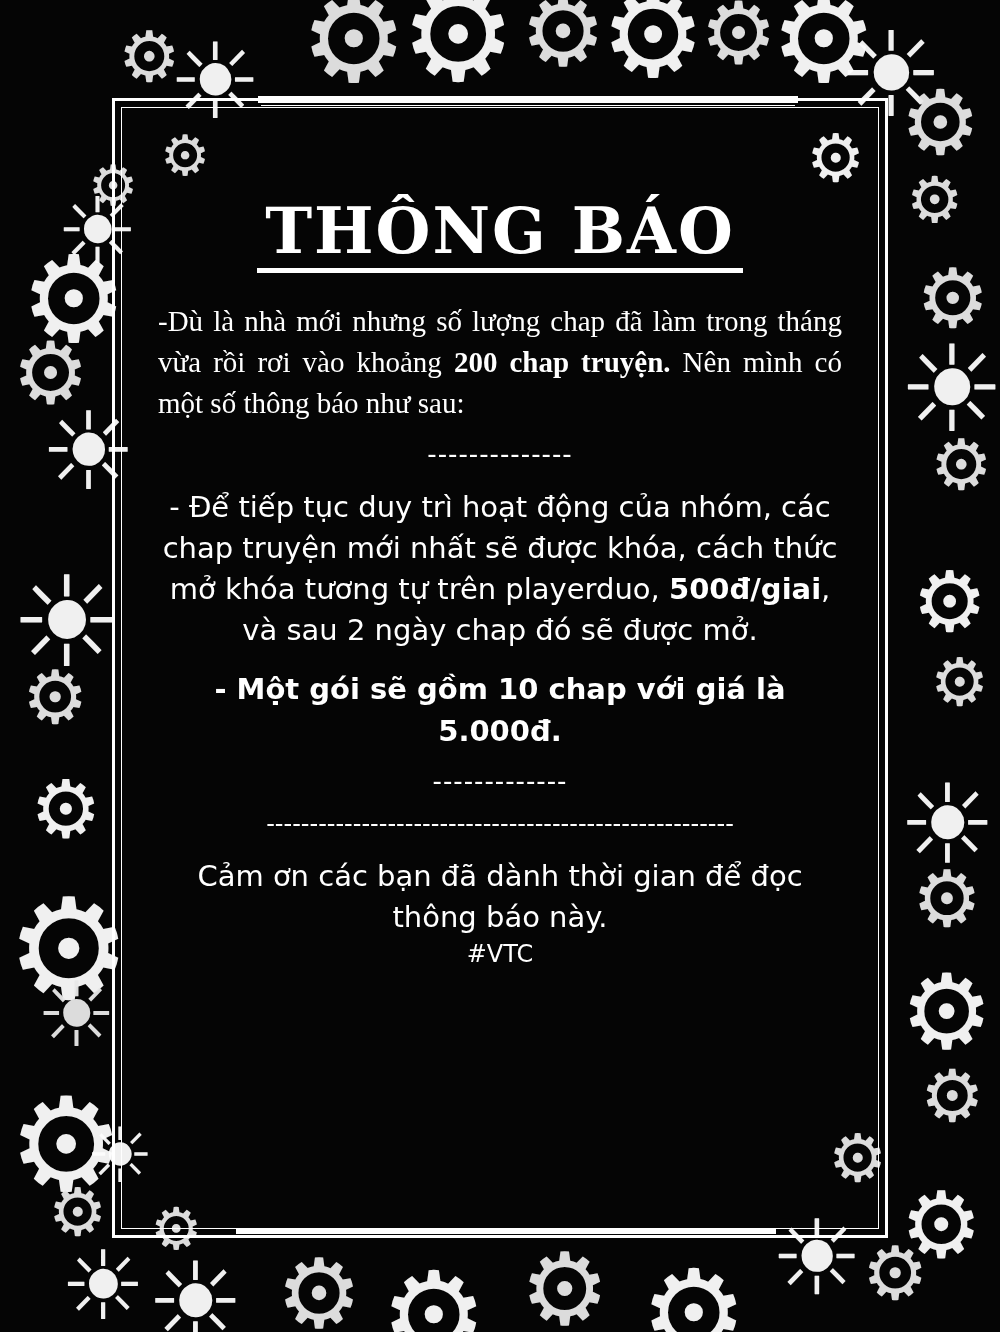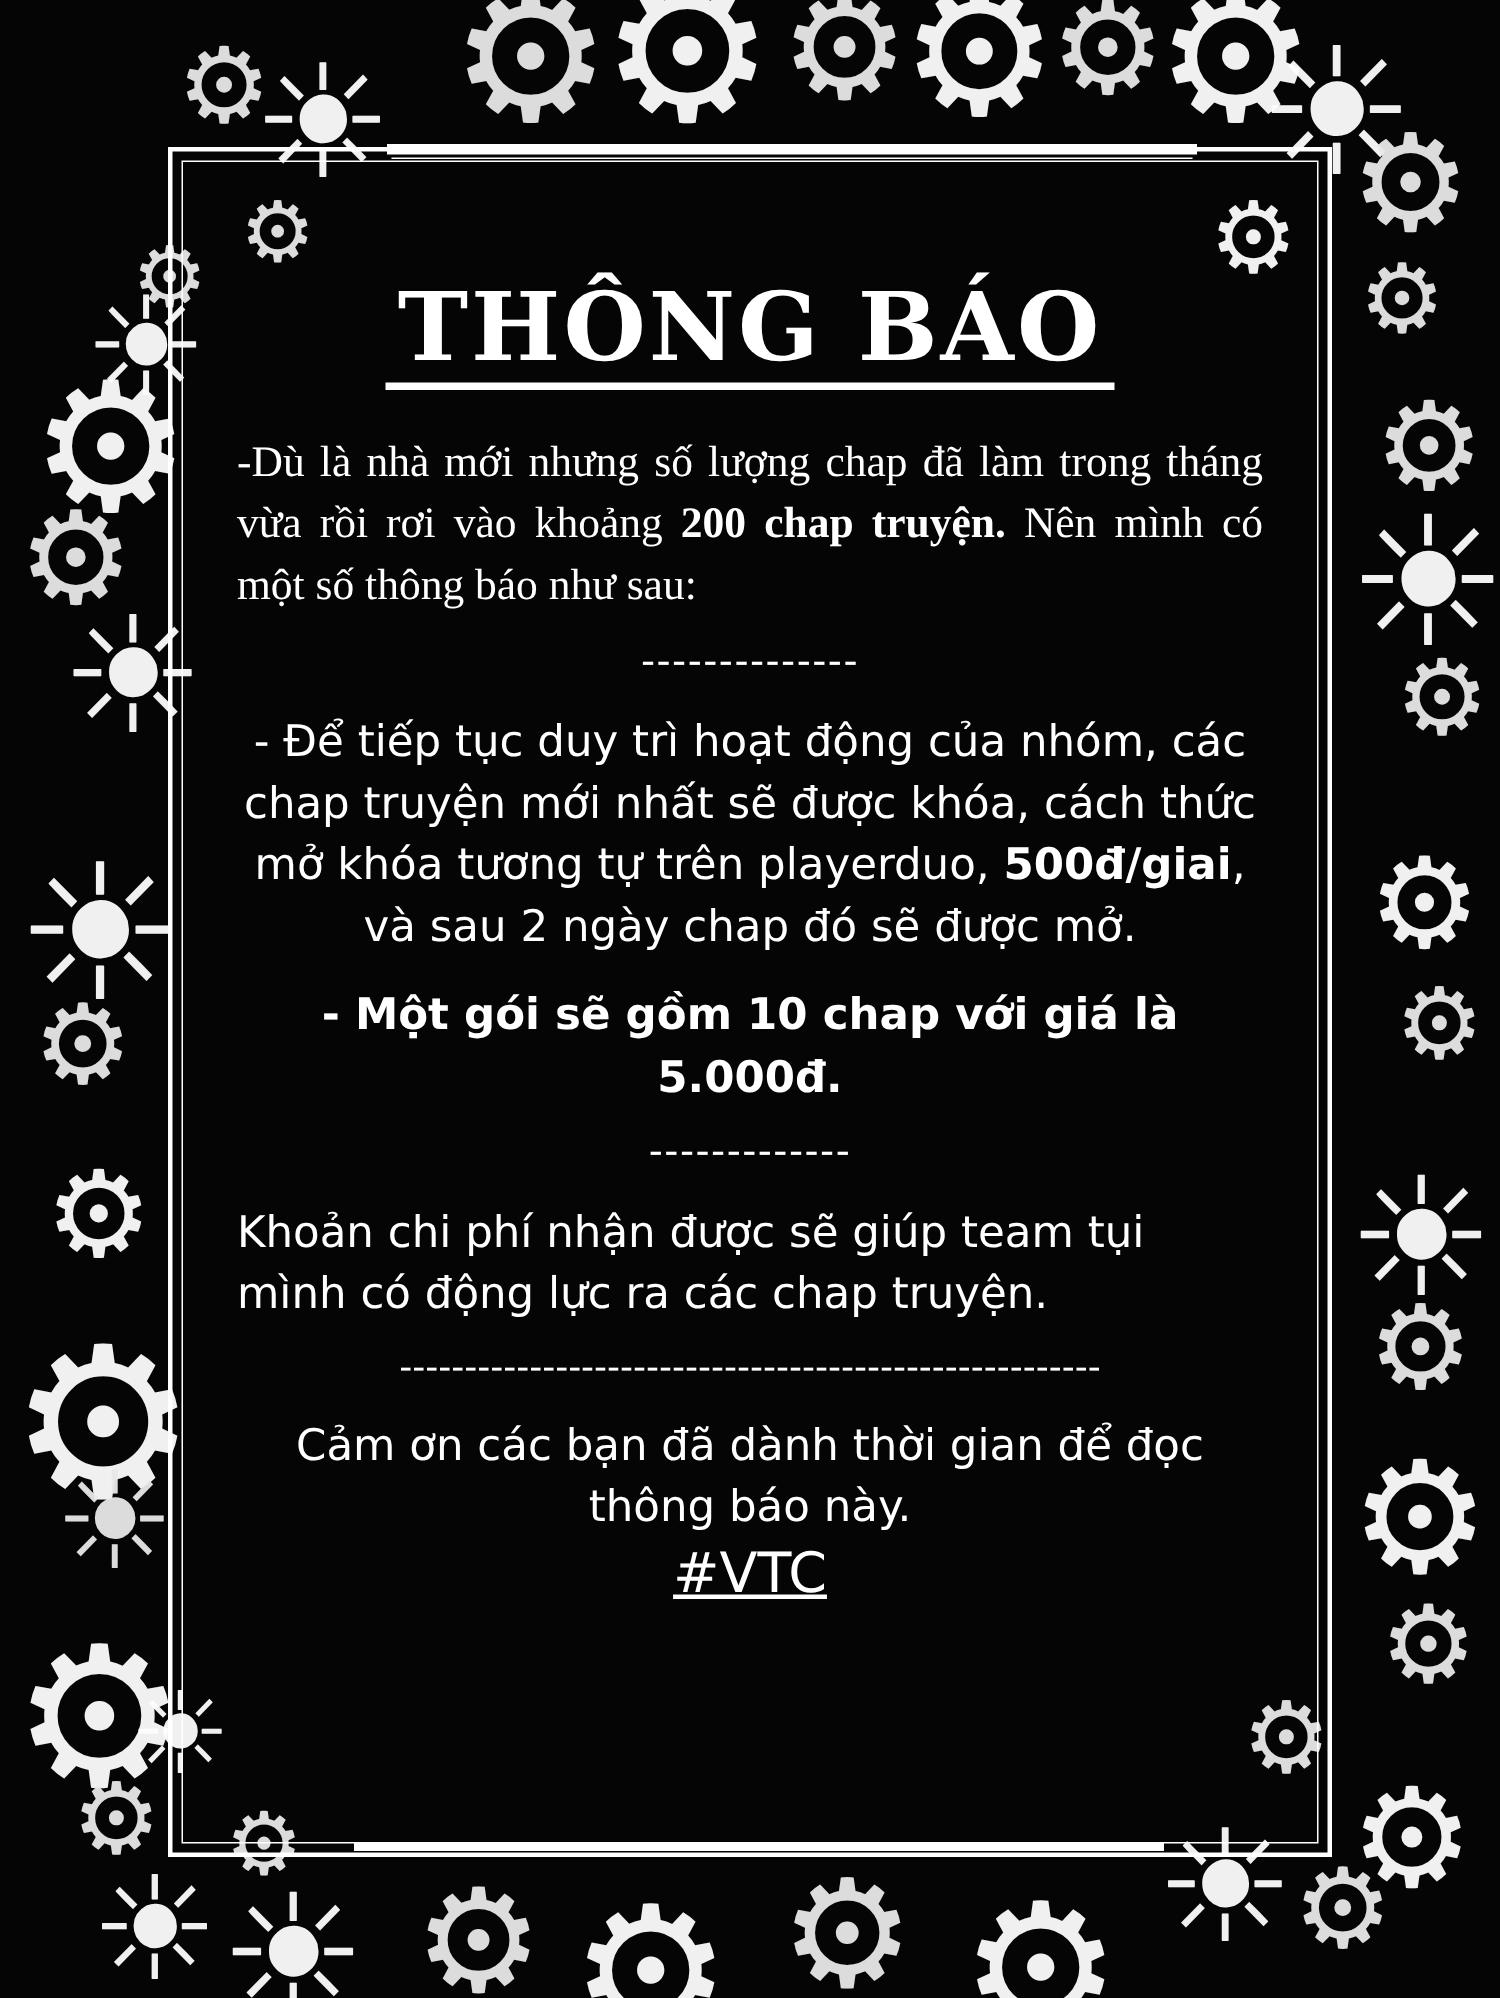--- a/index.html
+++ b/index.html
@@ -66,21 +66,21 @@
     top: 1228px;
     width: 540px;
     height: 6px;
     background: #ffffff;
   }
 
   
   .content {
     position: absolute;
     left: 140px;
-    top: 155px;
+    top: 168px;
     width: 720px;
     color: #ffffff;
     text-align: center;
   }
   .title {
     font-family: "DejaVu Serif", serif;
     font-weight: 700;
     font-size: 63px;
     letter-spacing: 2px;
     margin: 30px 0 10px 0;
@@ -102,21 +102,21 @@
   }
   .para.left { text-align: left; }
   b, .bold { font-weight: 700; }
   .divider {
     font-size: 26px;
     letter-spacing: 1px;
     margin: 14px 0 6px 0;
     color: #ffffff;
   }
   .divider.long { letter-spacing: 0px; font-size: 24px; }
-  .tag { font-size: 37px; margin-top: 2px; text-decoration: underline; }
+  .tag { font-size: 24px; margin-top: 2px; }
 </style>
 </head>
 <body>
 
 <div id="page">
 
   <div class="deco-layer">
     <span class="gear g-outline" style="left:118px;top:22px;font-size:70px;">⚙</span>
     <span class="gear g-solid" style="left:168px;top:30px;font-size:105px;">☀</span>
     <span class="gear g-outline" style="left:300px;top:-20px;font-size:120px;">⚙</span>
@@ -181,21 +181,20 @@
     <div class="divider">--------------</div>
 
     <p class="para">
       <span>- Để tiếp tục duy trì hoạt động của nhóm, các chap truyện mới nhất sẽ được khóa, cách thức mở khóa tương tự trên playerduo, </span><b>500đ/giai</b><span>, và sau 2 ngày chap đó sẽ được mở.</span>
     </p>
 
     <p class="para bold">- Một gói sẽ gồm 10 chap với giá là 5.000đ.</p>
 
     <div class="divider">-------------</div>
 
-    <p class="para left">Khoản chi phí nhận được sẽ giúp team tụi mình có động lực ra các chap truyện.</p>
 
 
     <div class="divider long">------------------------------------------------------</div>
 
     <p class="para">Cảm ơn các bạn đã dành thời gian để đọc thông báo này.</p>
 
     <div class="tag">#VTC</div>
   </div>
 </div>
 

